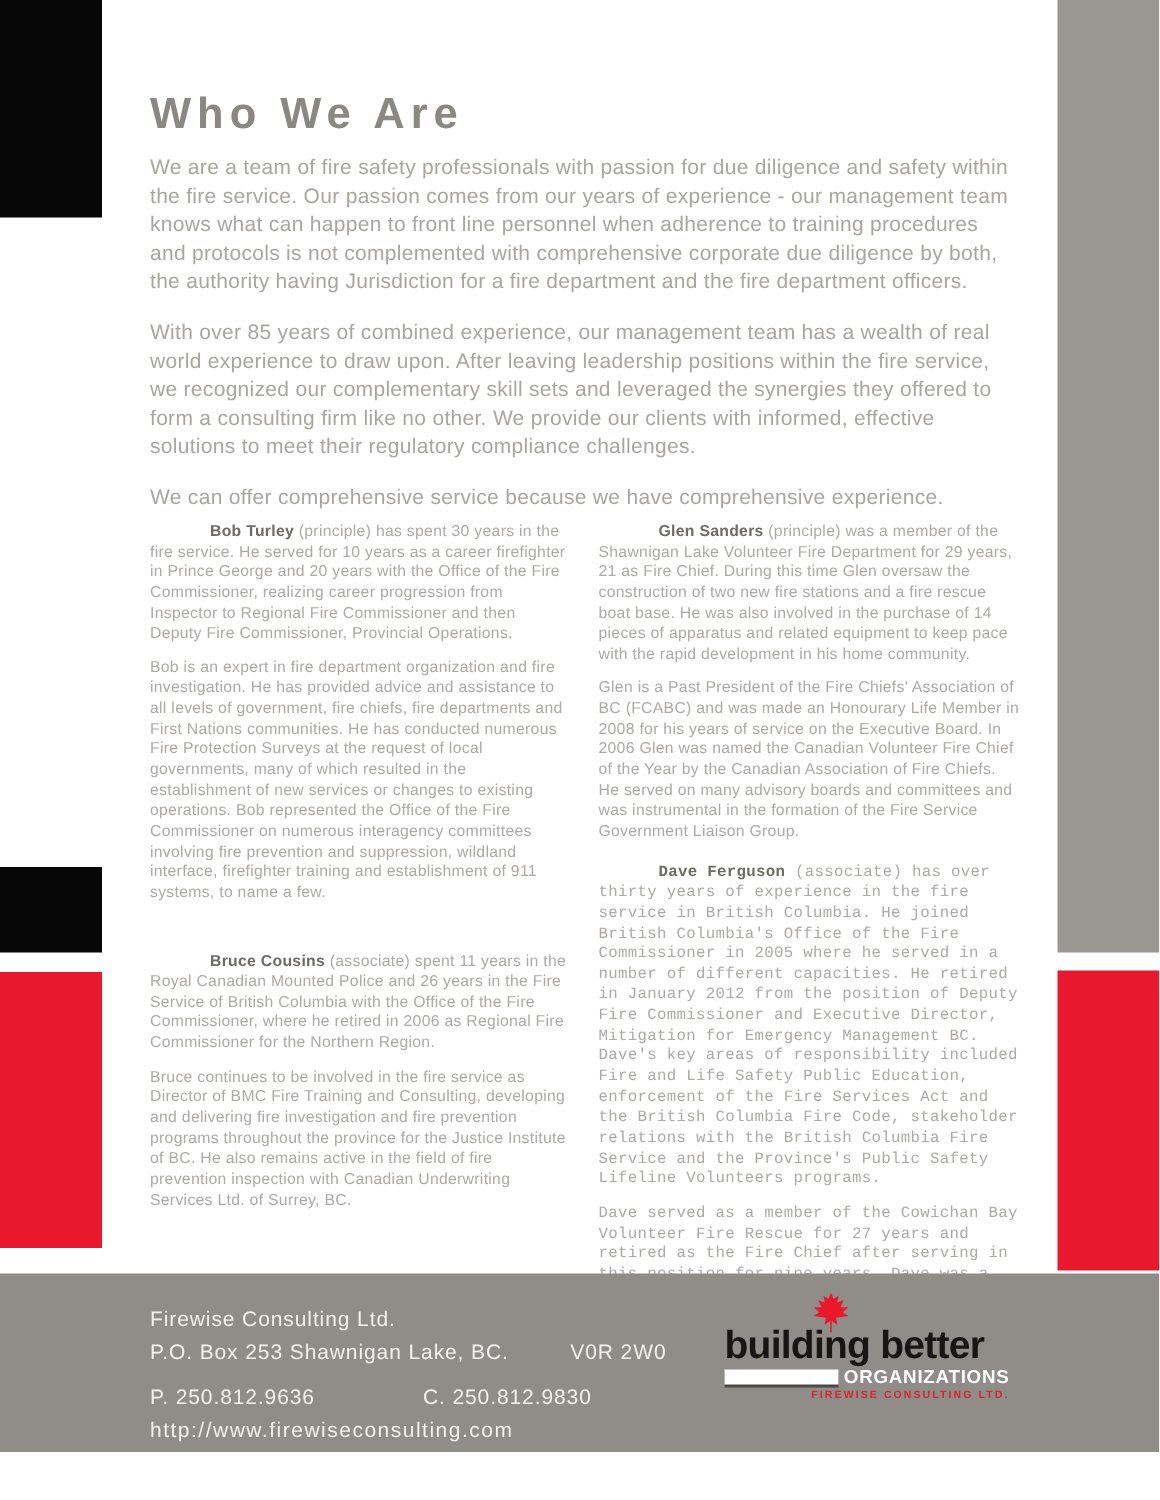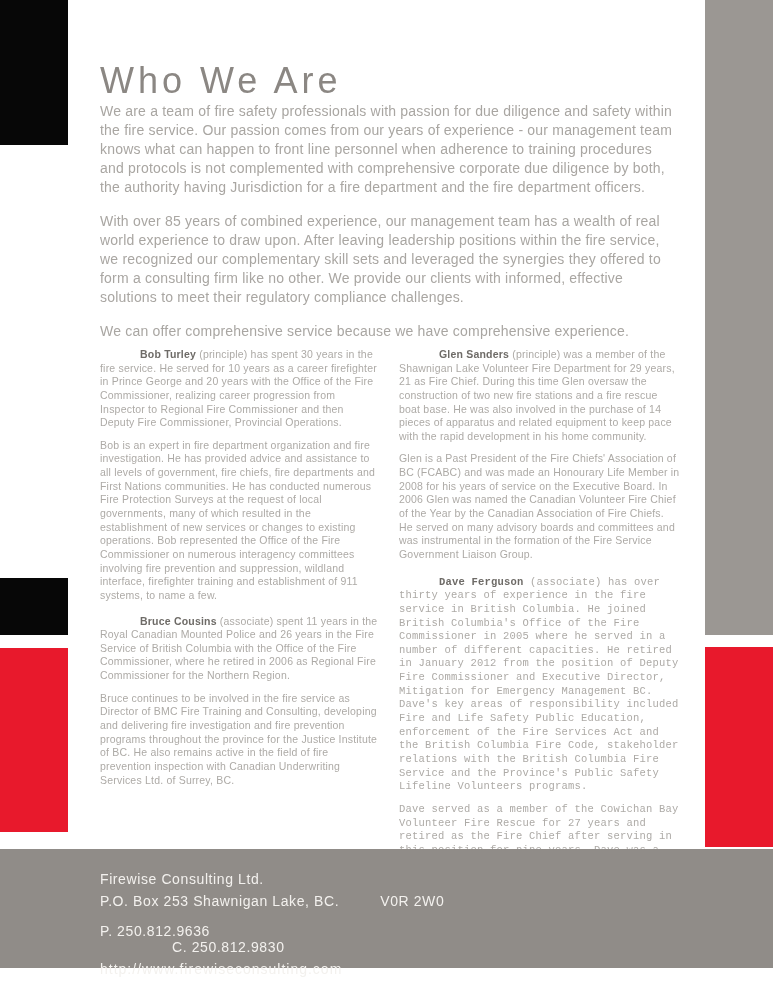--- a/index.html
+++ b/index.html
@@ -13,51 +13,51 @@
   .blk { position:absolute; }
   .blk-topleft   { left:0;  top:0;     width:68px; height:145px; background:#070707; }
   .blk-leftmid   { left:0;  top:578px; width:68px; height:57px;  background:#070707; }
   .blk-leftred   { left:0;  top:648px; width:68px; height:184px; background:#e8192c; }
   .strip-right   { left:705px; top:0;  width:68px; height:635px; background:#9b9793; }
   .blk-rightred  { left:705px; top:647px; width:68px; height:200px; background:#e8192c; }
 
   
   .title {
     position:absolute; left:100px; top:60px;
-    font-size:36px; font-weight:normal; letter-spacing:4px;
+    font-size:29px; font-weight:bold; letter-spacing:4px;
     color:#8b8783;
   }
   .intro {
     position:absolute; left:100px; top:102px; width:578px;
     font-size:14px; line-height:1.36; letter-spacing:.2px; color:#a9a6a2;
   }
   .intro p + p { margin-top:15px; }
 
   
   .columns {
     position:absolute; left:100px; top:348px; width:580px;
     display:flex; gap:18px;
   }
   .col { width:290px; font-size:10.5px; line-height:1.3; letter-spacing:.2px; color:#adaaa6; }
   .bio p + p { margin-top:9px; }
-  .bio + .bio { margin-top:12px; }
+  .bio + .bio { margin-top:32px; }
   .bio-dave { margin-top:14px !important;font-family:Liberation Mono, monospace; }
   .bio-name { font-weight:bold; color:#6e6b67;padding-left:40px; }
 
   
   .footer {
     position:absolute; left:0; top:849px; width:773px; height:119px;
     background:#908c88; color:#f3f1ee;text-decoration:underline;
   }
   .footer-inner { position:relative; width:100%; height:100%; }
   .contact { position:absolute; left:100px; top:22px; font-size:14px; letter-spacing:.6px; }
   .contact .row { display:flex;gap:11px; }
   .company { margin-bottom:6px; }
   .addr-row .postal { margin-left:30px; }
-  .phones { margin-top:14px; margin-bottom:6px; display:flex;flex-direction:column; }
+  .phones { margin-top:14px; margin-bottom:6px; display:flex; }
   .phones .cell { margin-left:72px; }
   .url { letter-spacing:1px; color:#f3f1ee; text-decoration:none; display:inline-block; }
 
   
   .logo { position:absolute; right:100px; top:34px; width:190px; }
   .leaf { position:absolute; left:58px; top:-22px; width:26px; height:28px; }
   .wordmark {
     font-size:26px; font-weight:bold; letter-spacing:-.5px;
     color:#181614; line-height:1; margin-bottom:2px;
   }
@@ -126,17 +126,30 @@
           <span>P.O. Box 253 Shawnigan Lake, BC.</span>
           <span class="postal">V0R 2W0</span>
         </div>
         <div class="phones">
           <span>P. 250.812.9636</span>
           <span class="cell">C. 250.812.9830</span>
         </div>
         <a class="url" href="#">http://www.firewiseconsulting.com</a>
       </div>
 
+      <div class="logo">
+        <svg class="leaf" viewBox="0 0 100 110" xmlns="http://www.w3.org/2000/svg">
+          <path fill="#e8192c" d="M50 3 L57 19 L70 11 L66 29 L83 23 L75 41 L95 41 L81 55 L96 64
+                 L63 69 L67 87 L52 77 L52 107 L48 107 L48 77 L33 87 L37 69 L4 64 L19 55 L5 41
+                 L25 41 L17 23 L34 29 L30 11 L43 19 Z"></path>
+        </svg>
+        <div class="wordmark">building better</div>
+        <div class="orgrow">
+          <span class="orgbar"></span>
+          <span class="orgtext">ORGANIZATIONS</span>
+        </div>
+        <div class="subtitle">FIREWISE CONSULTING LTD.</div>
+      </div>
 
     </div>
   </div>
 
 </div>
 
 </body></html>

